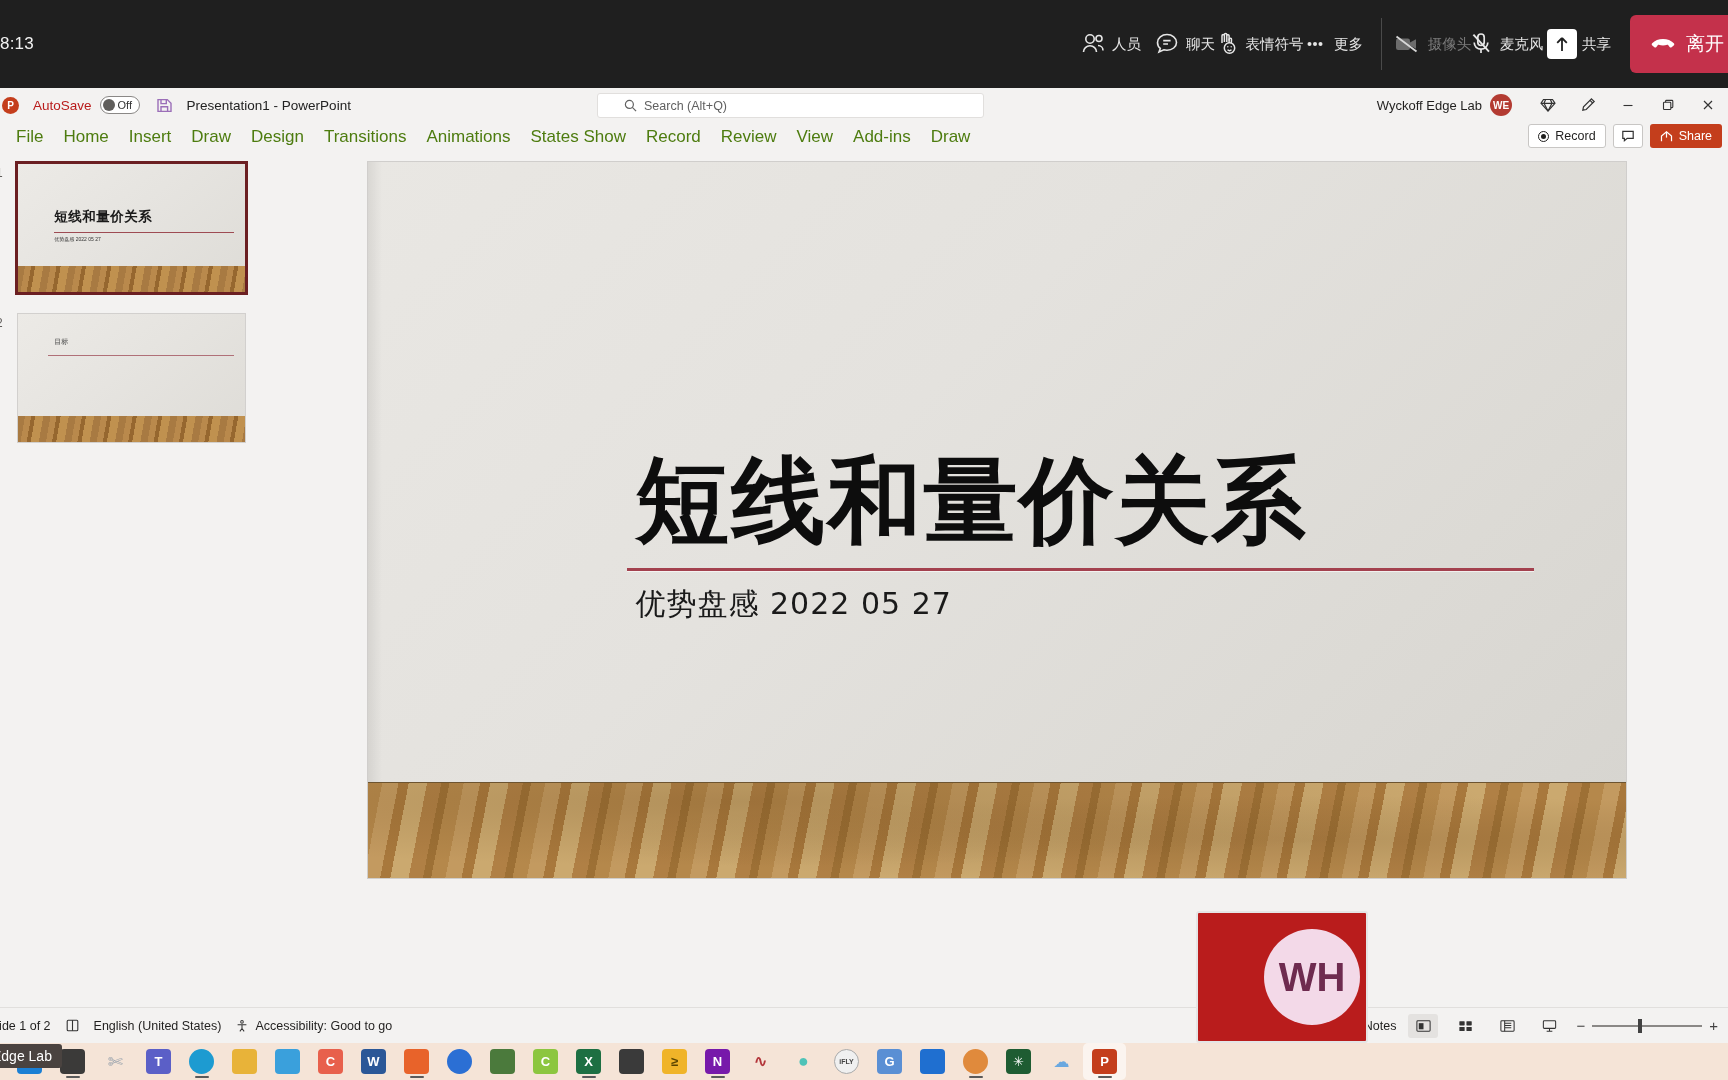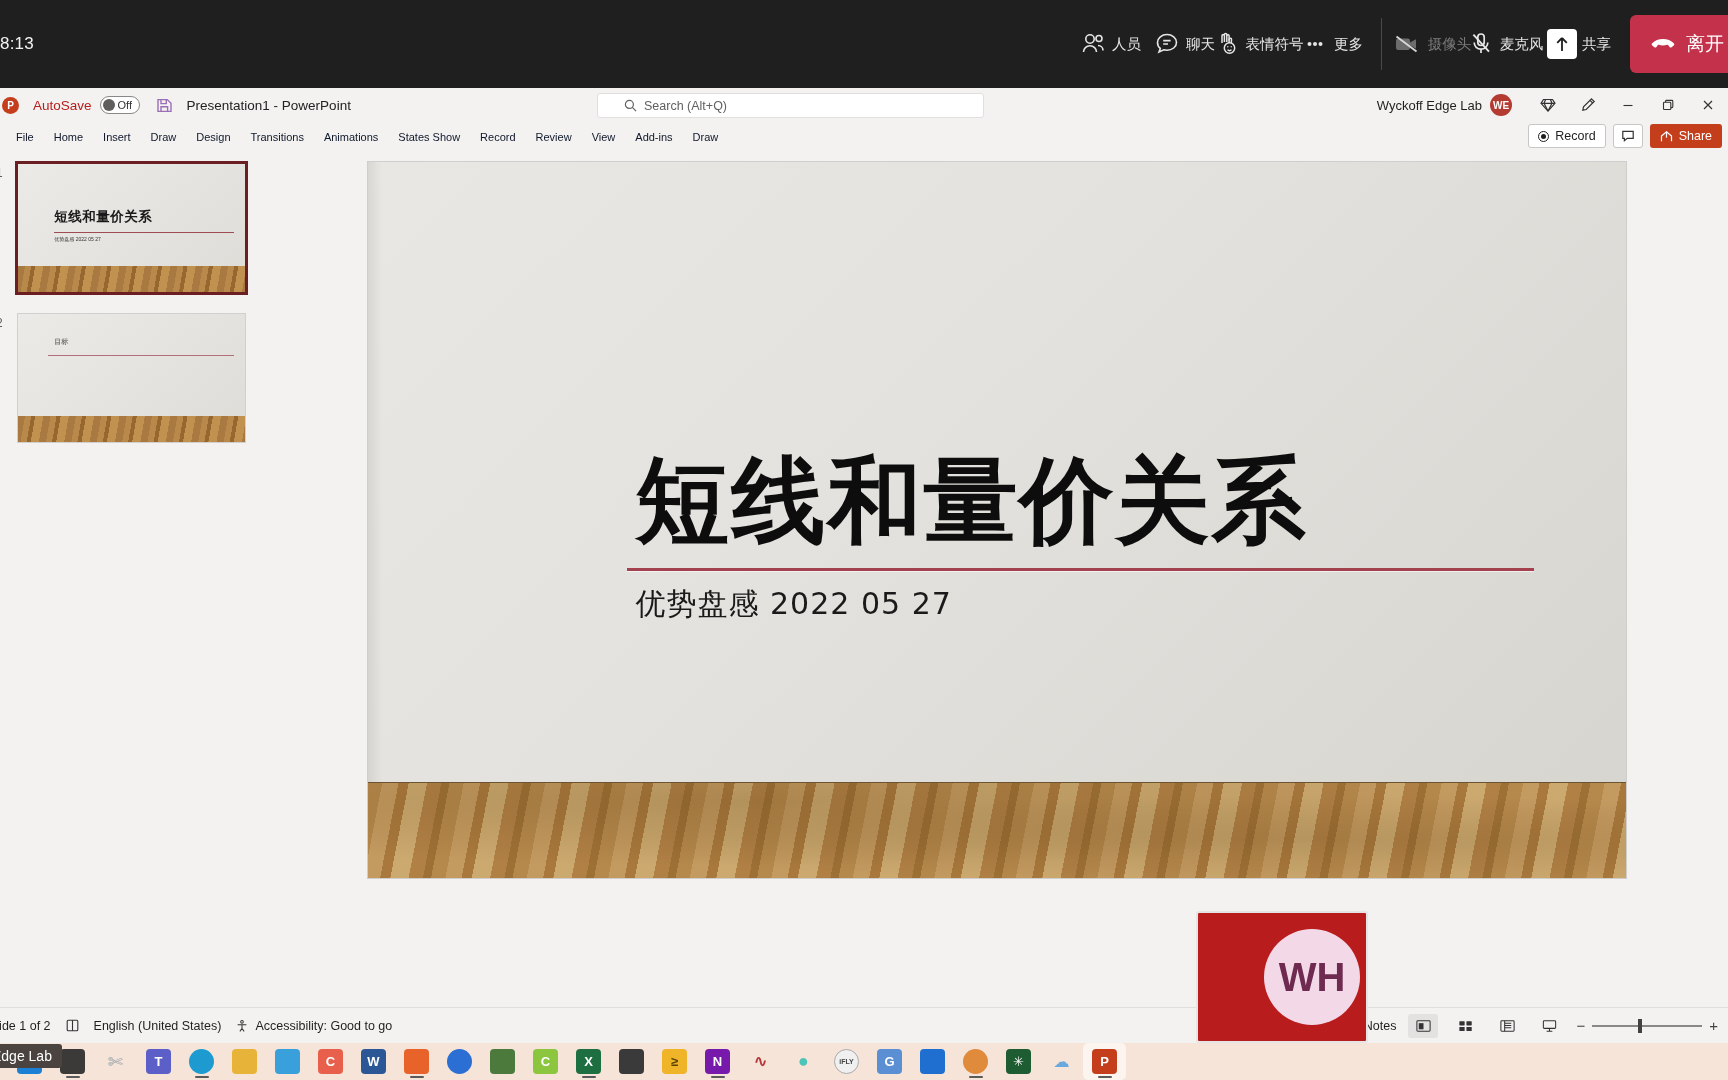--- a/index.html
+++ b/index.html
@@ -94,21 +94,21 @@
     width: 40px; height: 34px; display: flex; align-items: center; justify-content: center;
     color: #333; cursor: pointer;
   }
 
   
   .ribbon {
     position: relative; height: 30px; display: flex; align-items: center;
     background: #f3f2f1; padding-left: 6px; gap: 0;
   }
   .rb-tab {
-    font-size: 11px; color: #0f172a; padding: 4px 10px; cursor: pointer;
+    font-size: 17px; color: #4d7c0f; padding: 4px 10px; cursor: pointer;
     white-space: nowrap; border-radius: 3px;
   }
   .ribbon-right {
     position: absolute; right: 6px; top: 2px; display: flex; align-items: center; gap: 7px;
   }
   .rec-btn {
     display: flex; align-items: center; gap: 6px; font-size: 12.5px; color: #201f1e;
     border: 1px solid #c8c6c4; background: #fff; border-radius: 3px;
     padding: 3px 9px; cursor: pointer; height: 24px;
   }

